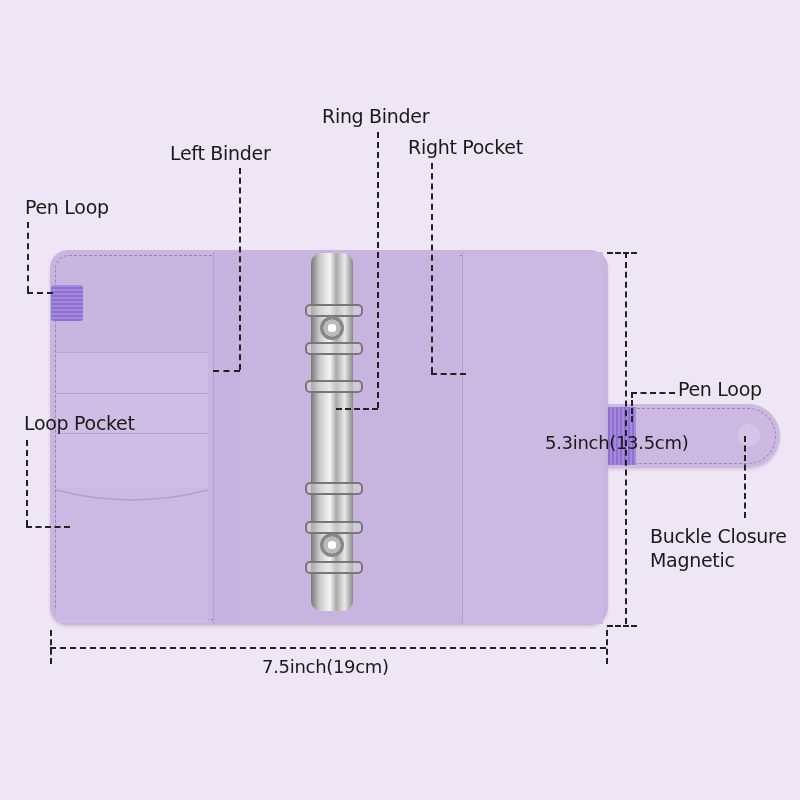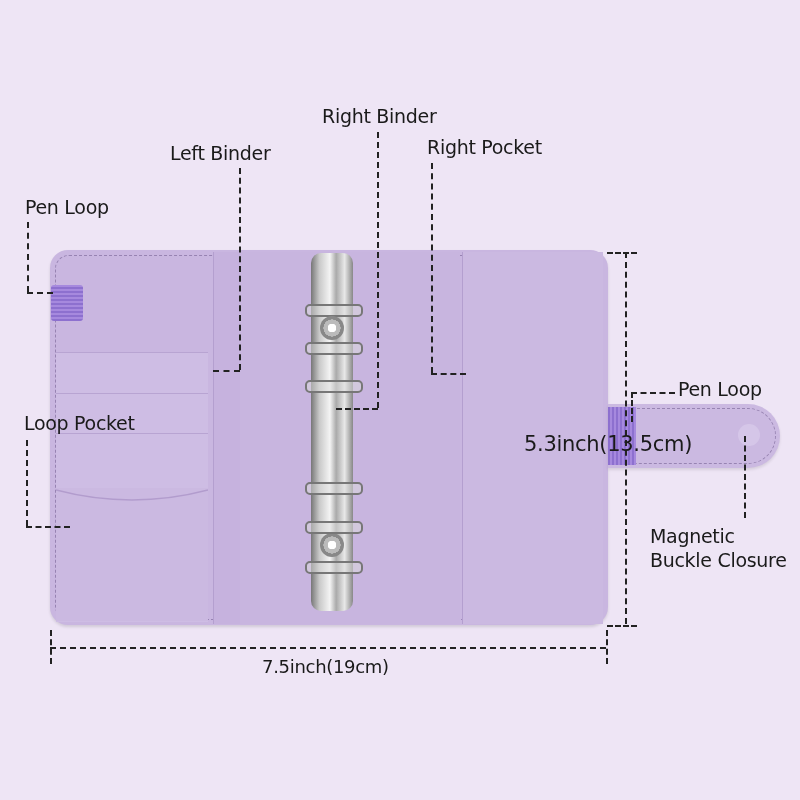--- a/index.html
+++ b/index.html
@@ -61,43 +61,43 @@
 <div class="magnet"></div>
 
 <div class="lbl" style="left:25px;top:196px">Pen  Loop</div>
 <div class="dash-v" style="left:27px;top:222px;height:70px"></div>
 <div class="dash-h" style="left:27px;top:292px;height:0;width:26px"></div>
 
 <div class="lbl" style="left:170px;top:142px">Left Binder</div>
 <div class="dash-v" style="left:239px;top:168px;height:202px"></div>
 <div class="dash-h" style="left:213px;top:370px;width:27px"></div>
 
-<div class="lbl" style="left:322px;top:105px">Right Binder</div>
+<div class="lbl" style="left:322px;top:105px">Ring Binder</div>
 <div class="dash-v" style="left:377px;top:132px;height:276px"></div>
 <div class="dash-h" style="left:336px;top:408px;width:42px"></div>
 
-<div class="lbl" style="left:427px;top:136px">Right Pocket</div>
+<div class="lbl" style="left:408px;top:136px">Right Pocket</div>
 <div class="dash-v" style="left:431px;top:163px;height:210px"></div>
 <div class="dash-h" style="left:431px;top:373px;width:35px"></div>
 
 <div class="lbl" style="left:24px;top:412px">Loop Pocket</div>
 <div class="dash-v" style="left:26px;top:440px;height:86px"></div>
 <div class="dash-h" style="left:26px;top:526px;width:44px"></div>
 
 <div class="lbl" style="left:678px;top:378px">Pen  Loop</div>
 <div class="dash-h" style="left:631px;top:392px;width:44px"></div>
 <div class="dash-v" style="left:631px;top:392px;height:30px"></div>
 
 <div class="lbl" style="left:650px;top:524px;line-height:24px">
+  <div>Buckle Closure</div>
   <div>Magnetic</div>
-  <div>Buckle Closure</div>
 </div>
 <div class="dash-v" style="left:744px;top:436px;height:82px"></div>
 
 <div class="dash-h" style="left:607px;top:252px;width:30px"></div>
 <div class="dash-v" style="left:625px;top:252px;height:372px"></div>
 <div class="dash-h" style="left:607px;top:625px;width:30px"></div>
-<div class="lbl" style="left:524px;top:432px;font-size:21px">5.3inch(13.5cm)</div>
+<div class="lbl" style="left:545px;top:432px;font-size:18px">5.3inch(13.5cm)</div>
 
 <div class="dash-v" style="left:50px;top:630px;height:34px"></div>
 <div class="dash-h" style="left:50px;top:647px;width:556px"></div>
 <div class="dash-v" style="left:606px;top:630px;height:34px"></div>
 <div class="lbl" style="left:262px;top:656px;font-size:18px">7.5inch(19cm)</div>
 
 </body></html>

